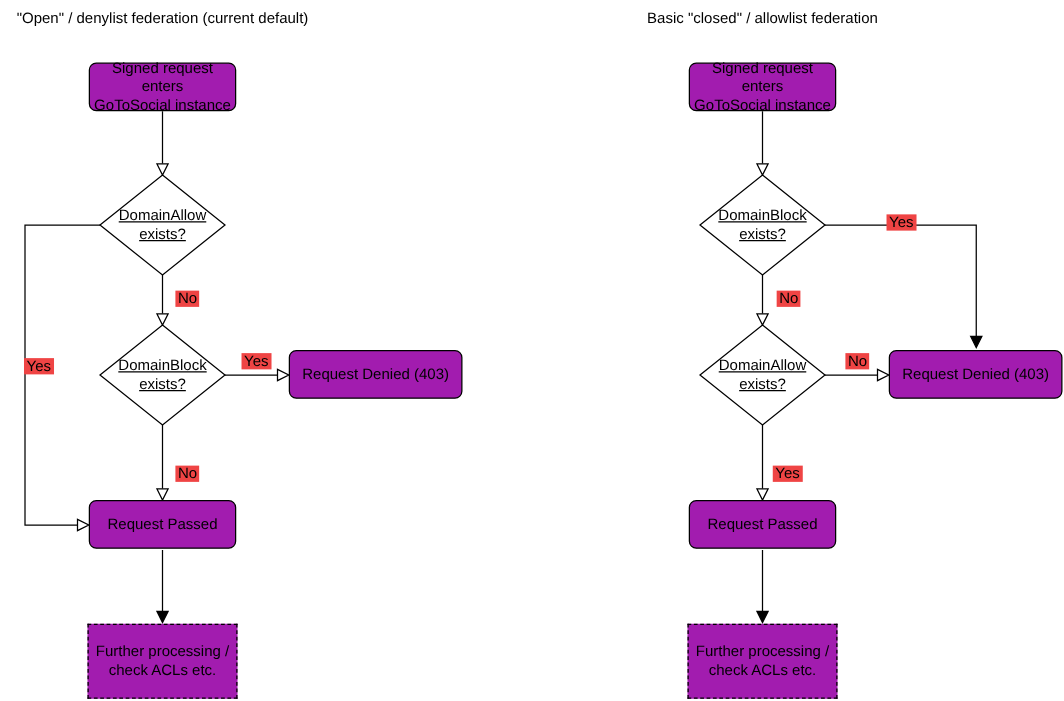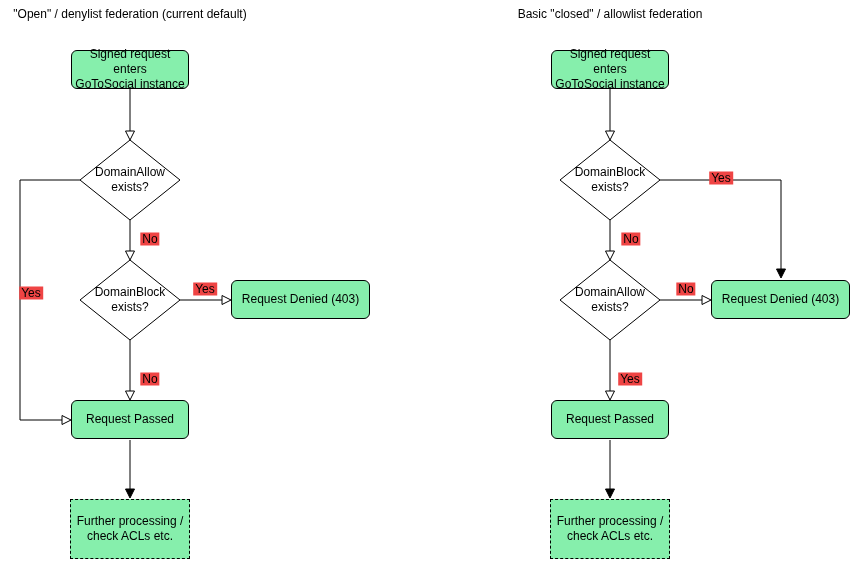--- a/index.html
+++ b/index.html
@@ -18,37 +18,38 @@
     position: absolute; top: 7px;
     transform: translateX(-50%);
     white-space: nowrap;
     line-height: 14px;
   }
   .node {
     position: absolute;
     box-sizing: border-box;
     border: 1px solid #000000;
     border-radius: 6px;
-    background: #86efac;
+    background: #a21caf;
     display: flex; align-items: center; justify-content: center;
     text-align: center;
     white-space: pre-line;
     line-height: 15px;
   }
   .node.dashed {
     border: 1px dashed #000000;
     border-radius: 0;
   }
   .diamond-label {
     position: absolute;
     display: flex; align-items: center; justify-content: center;
     text-align: center;
     white-space: pre-line;
     line-height: 15px;
     pointer-events: none;
+    text-decoration: underline;
   }
   .edge-label {
     position: absolute;
     transform: translate(-50%, -50%);
     background: #ef4444;
     padding: 0 2px;
     line-height: 13px;
     white-space: nowrap;
   }
 </style>

